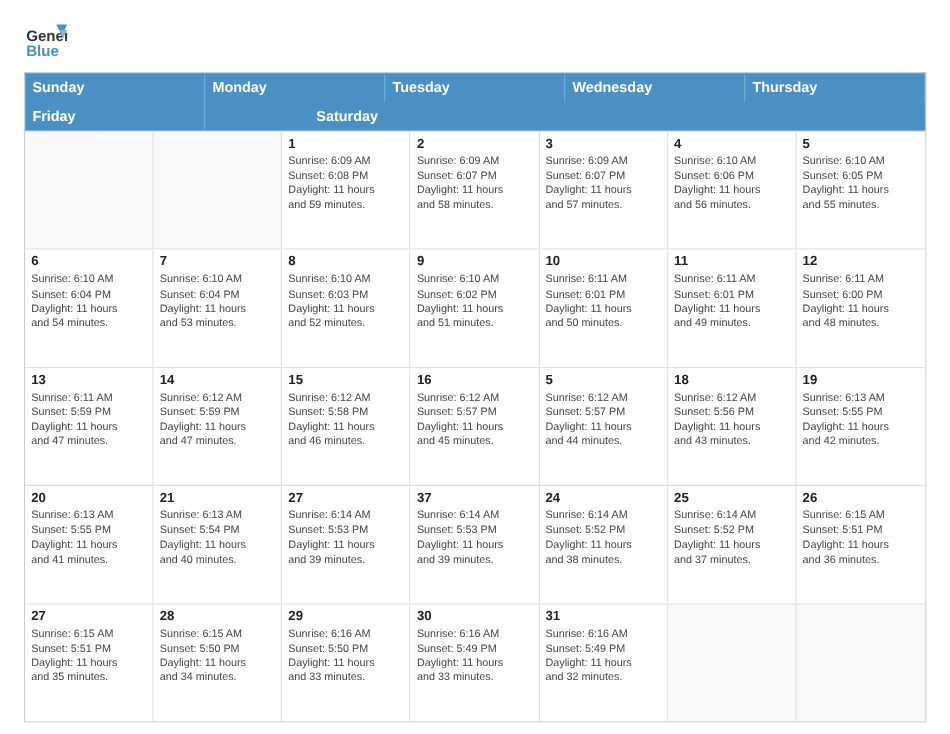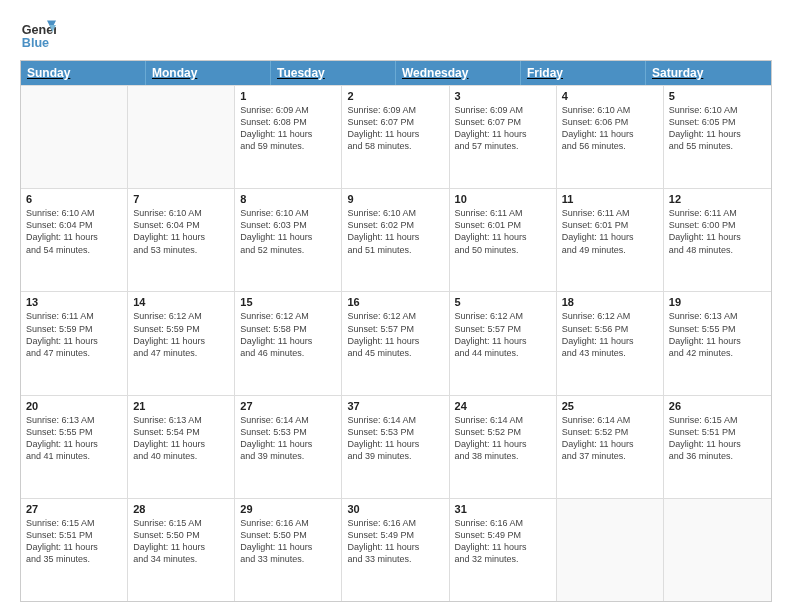--- a/index.html
+++ b/index.html
@@ -47,33 +47,32 @@
       margin-top: 2px;
     }
     .calendar {
       flex: 1;
       display: flex;
       flex-direction: column;
       border: 1px solid #ccc;
     }
     .cal-header {
       display: grid;
-      grid-template-columns: repeat(6, 1fr);
+      grid-template-columns: repeat(5, 1fr);
       background: #4a90c4;
-      text-decoration: underline;
     }
     .cal-header-cell {
       color: #fff;
       font-weight: bold;
       font-size: 12px;
       padding: 5px 6px;
       text-align: left;
       border-right: 1px solid #6aaad4;
     }
-    .cal-header-cell:last-child { border-right: none; }
+    .cal-header-cell:last-child { border-right: none; text-align: right; }
     .cal-body {
       flex: 1;
       display: flex;
       flex-direction: column;
     }
     .cal-row {
       display: grid;
       grid-template-columns: repeat(7, 1fr);
       flex: 1;
       border-top: 1px solid #ddd;
@@ -119,20 +118,21 @@
       <div class="location"></div>
     </div>
   </div>
 
   <div class="calendar">
     <div class="cal-header" id="cal-header">
         <div class="cal-header-cell">Sunday</div>
         <div class="cal-header-cell">Monday</div>
         <div class="cal-header-cell">Tuesday</div>
         <div class="cal-header-cell">Wednesday</div>
+        <div class="cal-header-cell">Thursday</div>
         <div class="cal-header-cell">Friday</div>
         <div class="cal-header-cell">Saturday</div>
       </div>
     <div class="cal-body" id="cal-body">
         <div class="cal-row">
           <div class="cal-cell empty"></div>
           <div class="cal-cell empty"></div>
           <div class="cal-cell">
             <div class="day-num">1</div>
             <div class="day-info">Sunrise: 6:09 AM<br>Sunset: 6:08 PM<br>Daylight: 11 hours<br>and 59 minutes.</div>

